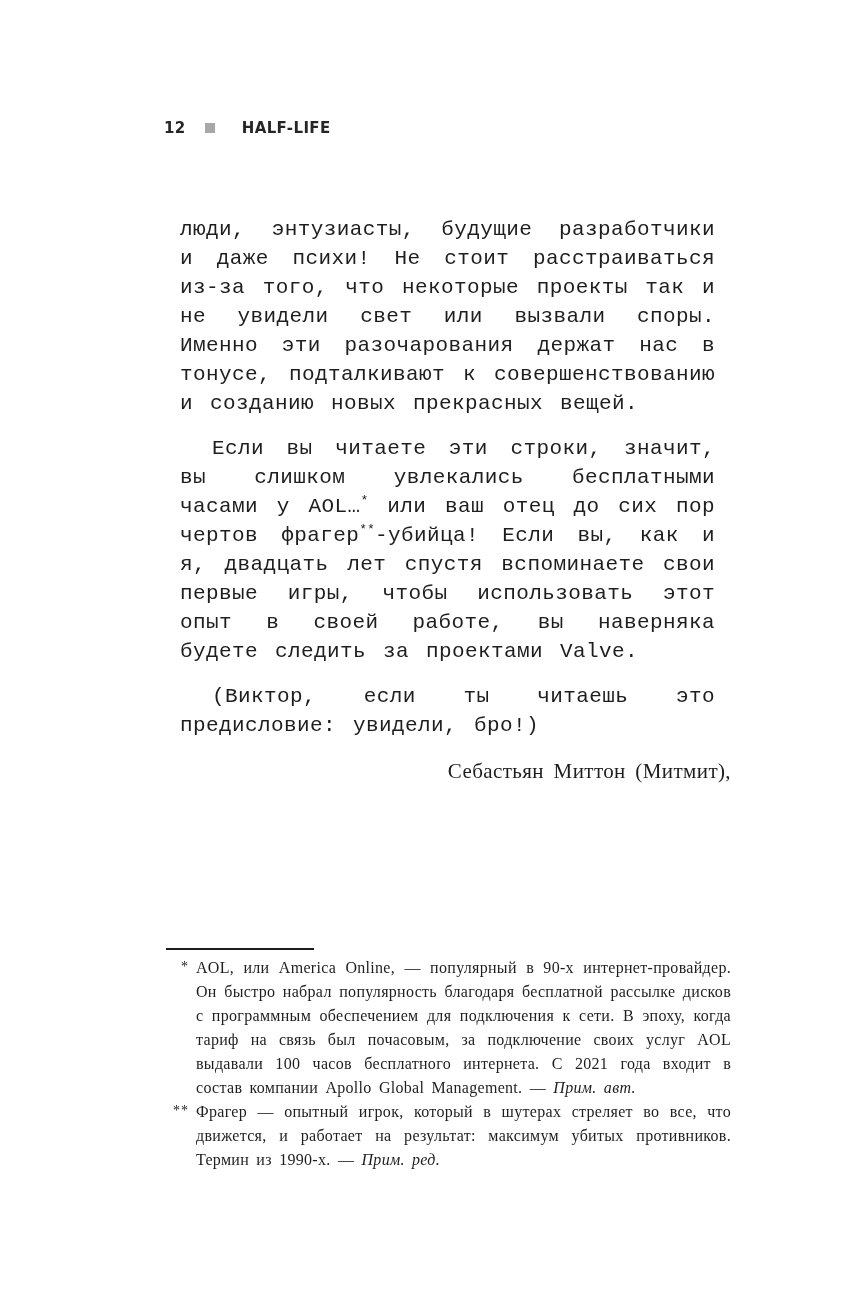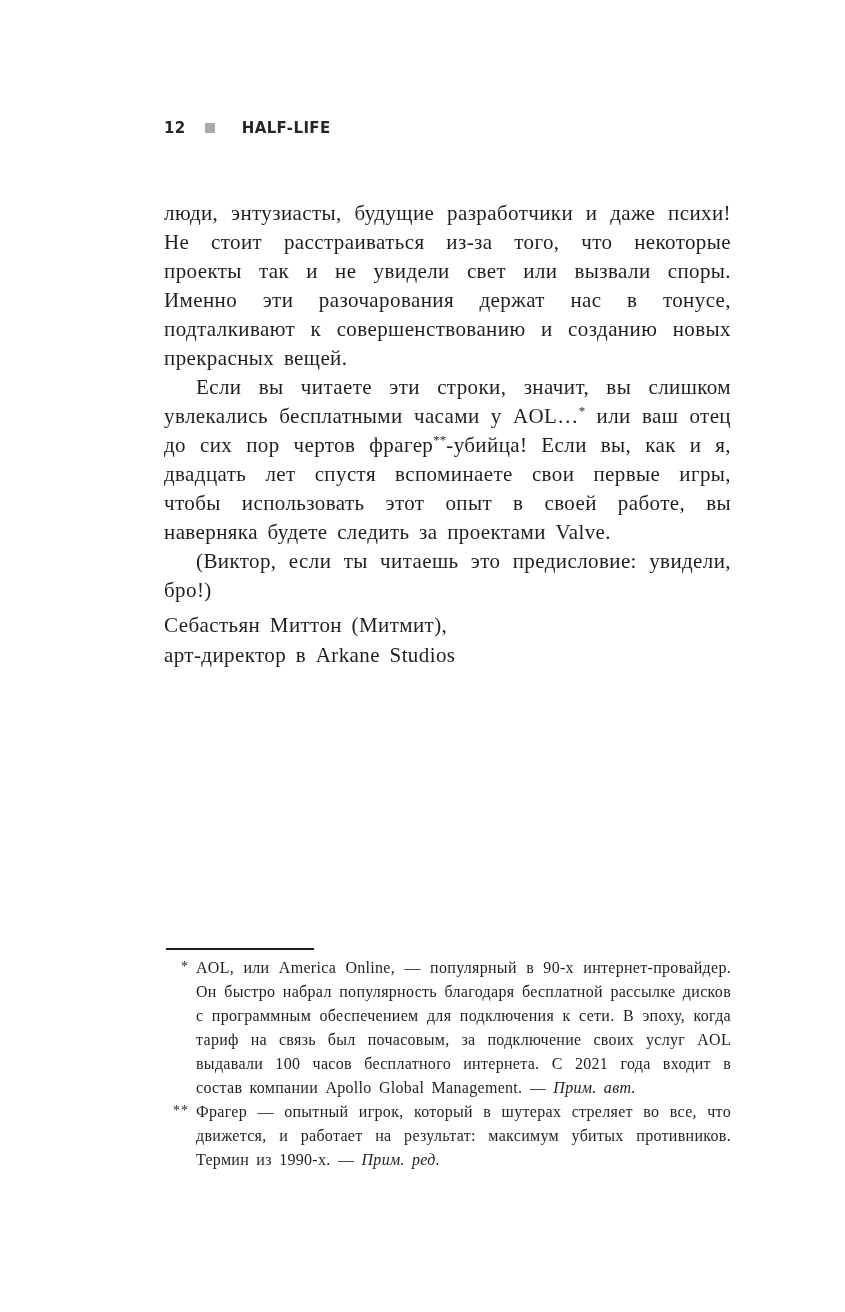--- a/index.html
+++ b/index.html
@@ -25,29 +25,30 @@
     margin-left:19px; margin-right:27px;
   }
 
   
   .content {
     position:absolute; left:164px; top:199px; width:567px;
     font-size:21px; line-height:29px;
     letter-spacing:0.4px; word-spacing:4px;
     text-align:justify;
   }
-  .content p { margin:0; }
+  .content p { margin:16px;font-family:Liberation Mono, monospace; }
   .content p.indent { text-indent:32px; }
   sup.fnref {
     font-size:13px; vertical-align:super; line-height:0;
     letter-spacing:0;
   }
 
   .signature {
     margin-top:5px;
+    text-align:right;
     line-height:30px;
   }
 
   
   .footnotes {
     position:absolute; left:164px; top:948px; width:567px;
     font-size:16px; line-height:24px;
     letter-spacing:0.3px; word-spacing:3px;
     text-align:justify;
   }
@@ -76,21 +77,20 @@
     <span>HALF-LIFE</span>
   </div>
 
   <div class="content">
     <p>люди, энтузиасты, будущие разработчики и даже психи! Не стоит расстраиваться из-за того, что некоторые проекты так и не увидели свет или вызвали споры. Именно эти разочарования держат нас в тонусе, подталкивают к совершенствованию и созданию новых прекрасных вещей.</p>
     <p class="indent"><span>Если вы читаете эти строки, значит, вы слишком увлекались бесплатными часами у AOL…</span><sup class="fnref">*</sup><span> или ваш отец до сих пор чертов фрагер</span><sup class="fnref">**</sup><span>-убийца! Если вы, как и я, двадцать лет спустя вспоминаете свои первые игры, чтобы использовать этот опыт в своей работе, вы наверняка будете следить за проектами Valve.</span></p>
     <p class="indent">(Виктор, если ты читаешь это предисловие: увидели, бро!)</p>
 
     <div class="signature">
       <div>Себастьян Миттон (Митмит),</div>
-      <div>арт-директор в Arkane Studios</div>
     </div>
   </div>
 
   <div class="footnotes">
     <div class="fn-rule"></div>
 
     <div class="footnote">
       <span class="fn-marker">*</span>
       <span class="fn-body"><span>AOL, или America Online, — популярный в 90-х интернет-провайдер. Он быстро набрал популярность благодаря бесплатной рассылке дисков с программным обеспечением для подключения к сети. В эпоху, когда тариф на связь был почасовым, за подключение своих услуг AOL выдавали 100 часов бесплатного интернета. С 2021 года входит в состав компании Apollo Global Management. — </span><i>Прим. авт.</i></span>
     </div>

